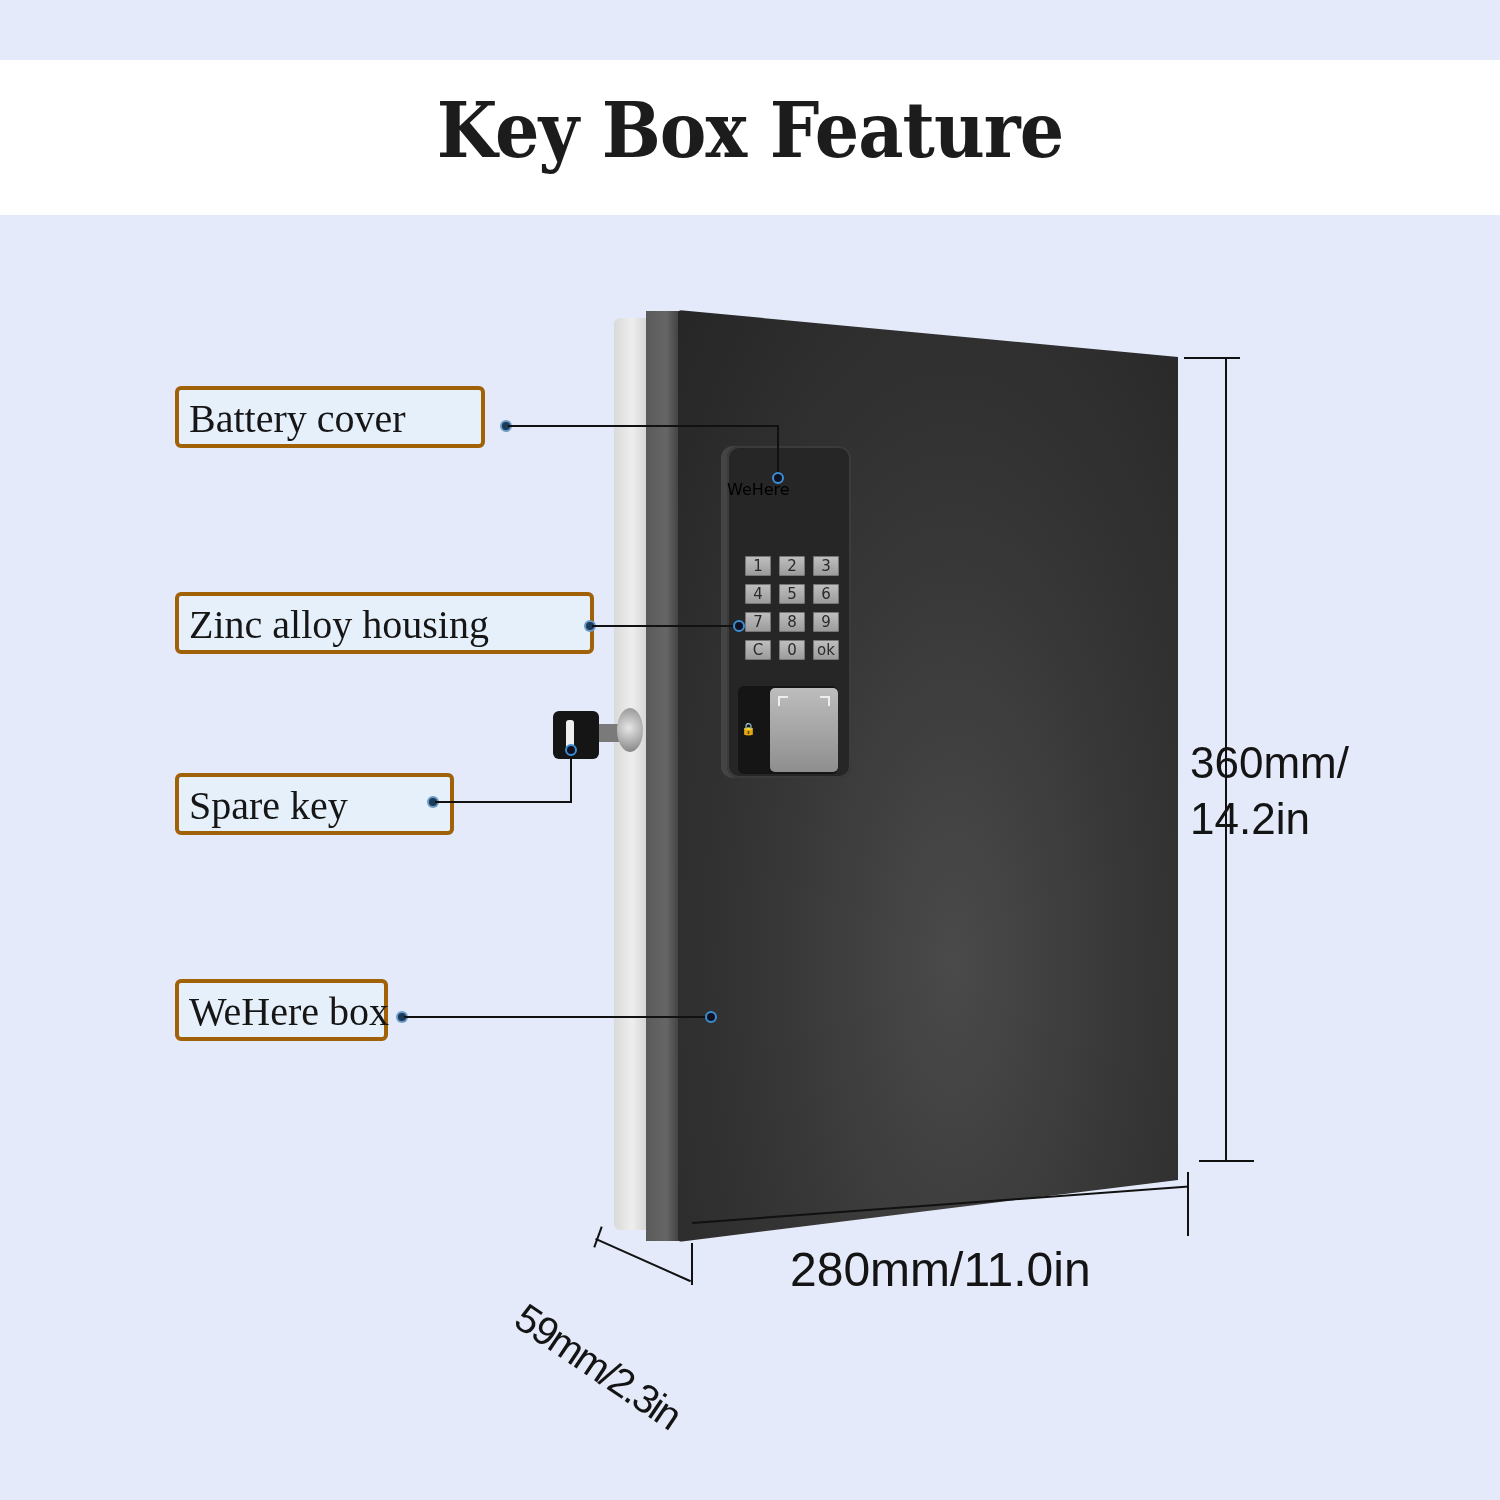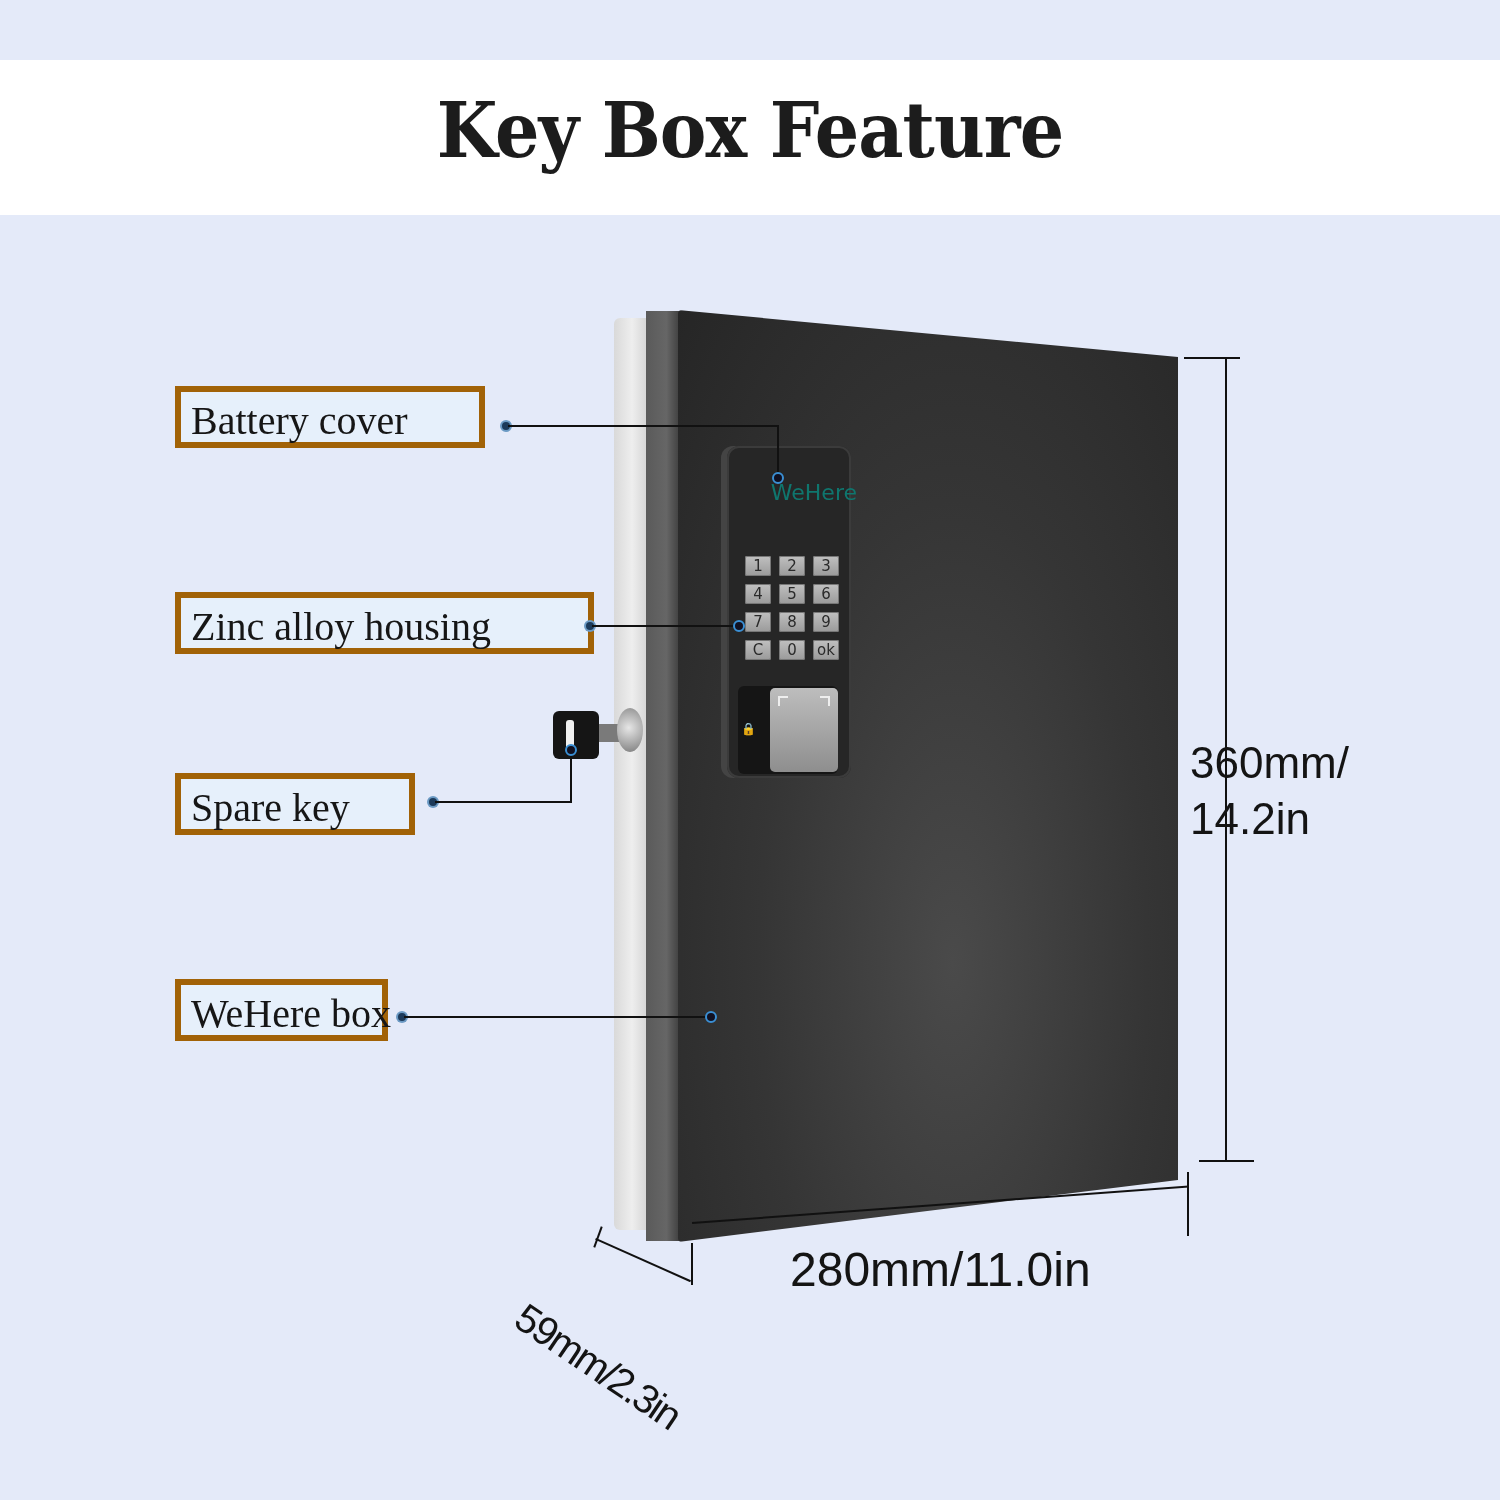--- a/index.html
+++ b/index.html
@@ -12,21 +12,21 @@
     position: absolute; left: 0; top: 60px; width: 1500px; height: 155px;
     background: #ffffff;
   }
   .title {
     position: absolute; left: 0; top: 86px; width: 1500px; text-align: center;
     font-family: "DejaVu Serif", serif; font-weight: bold; font-size: 76px;
     letter-spacing: -1px; color: #1c1c1c; transform: scaleX(0.92);
   }
   .label {
     position: absolute; height: 62px; box-sizing: border-box;
-    border: 6px solid #a16207; border-radius: 0;
+    border: 4px solid #a16207; border-radius: 6px;
     background: #e6f0fb;
     font-family: "Liberation Serif", serif; font-size: 40px; color: #161616;
     line-height: 58px; padding: 0 10px; white-space: nowrap;
   }
   .dot {
     position: absolute; width: 8px; height: 8px; border-radius: 50%;
     background: #1c3a5a; box-shadow: 0 0 0 2px #6b9ac4;
   }
   .ring {
     position: absolute; width: 8px; height: 8px; border-radius: 50%;
@@ -49,22 +49,22 @@
     background: radial-gradient(ellipse at 55% 70%, #4a4a4a 0%, #353535 50%, #262626 100%);
     clip-path: polygon(0 0, 100% 47px, 100% 870px, 0 100%);
     border-radius: 4px;
   }
   .panel {
     position: absolute; left: 727px; top: 446px; width: 124px; height: 332px;
     background: #262626; border-radius: 12px;
     box-shadow: inset 0 0 0 2px #3b3b3b, -6px 0 0 #444;
   }
   .brand {
-    position: absolute; left: 727px; top: 480px; width: 130px; text-align: right;
-    font-family: "DejaVu Sans", sans-serif; font-size: 22px; color: #0f766e;
+    position: absolute; left: 727px; top: 480px; width: 130px; text-align: left;
+    font-family: "DejaVu Sans", sans-serif; font-size: 16px; color: #000000;
   }
   .keypad {
     position: absolute; left: 745px; top: 556px;
     display: grid; grid-template-columns: repeat(3, 26px); grid-template-rows: repeat(4, 20px);
     column-gap: 8px; row-gap: 8px;
   }
   .key {
     background: linear-gradient(#c0c0c0, #9a9a9a); border-radius: 2px;
     font-family: "DejaVu Sans", sans-serif; font-size: 15px; color: #2a2a2a;
     text-align: center; line-height: 20px; box-shadow: inset 0 0 0 1px #777;
@@ -141,21 +141,21 @@
 <div class="dot" style="left:502px;top:422px;"></div>
 <div class="line" style="left:508px;top:425px;width:271px;height:2px;"></div>
 <div class="line" style="left:777px;top:425px;width:2px;height:52px;"></div>
 <div class="ring" style="left:772px;top:472px;"></div>
 
 <div class="label" style="left:175px;top:592px;width:419px;">Zinc alloy housing</div>
 <div class="dot" style="left:586px;top:622px;"></div>
 <div class="line" style="left:592px;top:625px;width:142px;height:2px;"></div>
 <div class="ring" style="left:733px;top:620px;"></div>
 
-<div class="label" style="left:175px;top:773px;width:240px;">Spare key</div>
+<div class="label" style="left:175px;top:773px;width:279px;">Spare key</div>
 <div class="dot" style="left:429px;top:798px;"></div>
 <div class="line" style="left:435px;top:801px;width:137px;height:2px;"></div>
 <div class="line" style="left:570px;top:748px;width:2px;height:55px;"></div>
 <div class="ring" style="left:565px;top:744px;"></div>
 
 <div class="label" style="left:175px;top:979px;width:213px;">WeHere box</div>
 <div class="dot" style="left:398px;top:1013px;"></div>
 <div class="line" style="left:404px;top:1016px;width:304px;height:2px;"></div>
 <div class="ring" style="left:705px;top:1011px;"></div>
 

